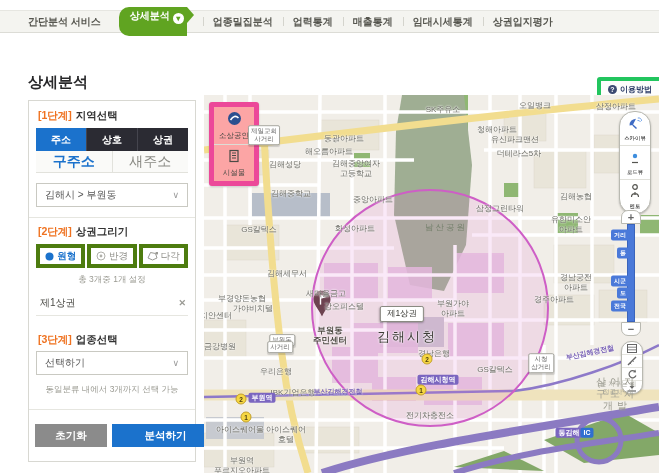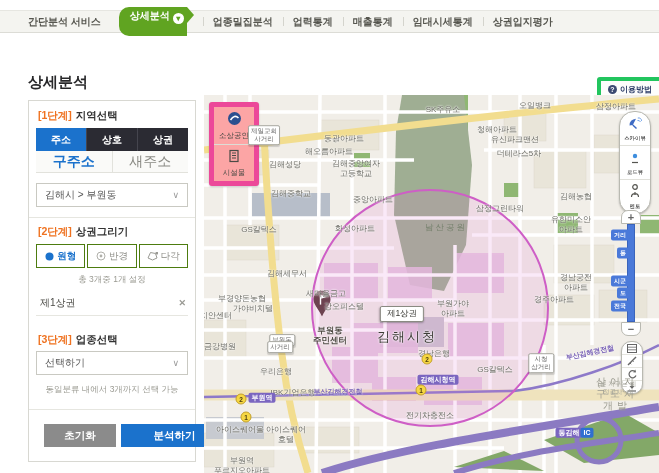--- a/index.html
+++ b/index.html
@@ -64,29 +64,29 @@
   #subtabs .stab{flex:1;text-align:center;line-height:21px;font-size:14px;color:#8b8b85;cursor:pointer;}
   #subtabs .stab:first-child{border-right:1px solid #e2e2dc;}
   #subtabs .stab.on{color:#1b72cc;font-weight:bold;}
   .selbox{
     position:absolute;left:7px;width:152px;height:24px;border:1px solid #c9c9c2;background:#fff;
     box-sizing:border-box;display:flex;align-items:center;justify-content:space-between;
     padding:0 8px;font-size:10px;color:#555;cursor:pointer;
   }
   .selbox .chev{color:#999;font-size:9px;}
   #tools{position:absolute;left:7px;top:143px;width:152px;height:24px;display:flex;gap:2px;}
-  .toolbtn{flex:1;border:1px solid #4d7c0f;background:#fff;display:flex;align-items:center;
+  .toolbtn{flex:1;border:4px solid #4d7c0f;background:#fff;display:flex;align-items:center;
     justify-content:center;gap:3px;font-size:9.5px;color:#8b8b85;cursor:pointer;box-sizing:border-box;}
   .toolbtn.on{color:#1b72cc;font-weight:bold;}
   .caption{position:absolute;left:0;width:166px;text-align:center;font-size:8.5px;color:#9a9a92;}
   #area-row{position:absolute;left:7px;top:190px;width:152px;height:24px;
     border-bottom:1px solid #e6e6e0;display:flex;align-items:center;justify-content:space-between;}
   #area-row .nm{font-size:10px;color:#4a4a45;padding-left:4px;}
   #area-row .x{font-size:9px;font-weight:bold;color:#9a9a94;cursor:pointer;padding-right:2px;}
-  #panel-btns{position:absolute;left:15px;top:323px;width:184px;height:23px;display:flex;gap:5px;}
+  #panel-btns{position:absolute;left:6px;top:323px;width:184px;height:23px;display:flex;gap:5px;}
   #btn-reset{width:72px;background:#8b8b8b;color:#fff;font-size:10.5px;font-weight:bold;
     display:flex;align-items:center;justify-content:center;cursor:pointer;}
   #btn-analyze{flex:1;background:#1b72cc;color:#fff;font-size:10.5px;font-weight:bold;
     display:flex;align-items:center;justify-content:center;cursor:pointer;}
   
   #map{position:absolute;left:204px;top:95px;width:455px;height:378px;overflow:hidden;
     background:#f1eee8;cursor:grab;}
   .mlabel{position:absolute;transform:translate(-50%,-50%);white-space:pre-line;text-align:center;
     pointer-events:none;line-height:1.2;}
   .poi{font-size:8px;color:#6b6b64;text-shadow:0 0 2px #fff,0 0 2px #fff;}

